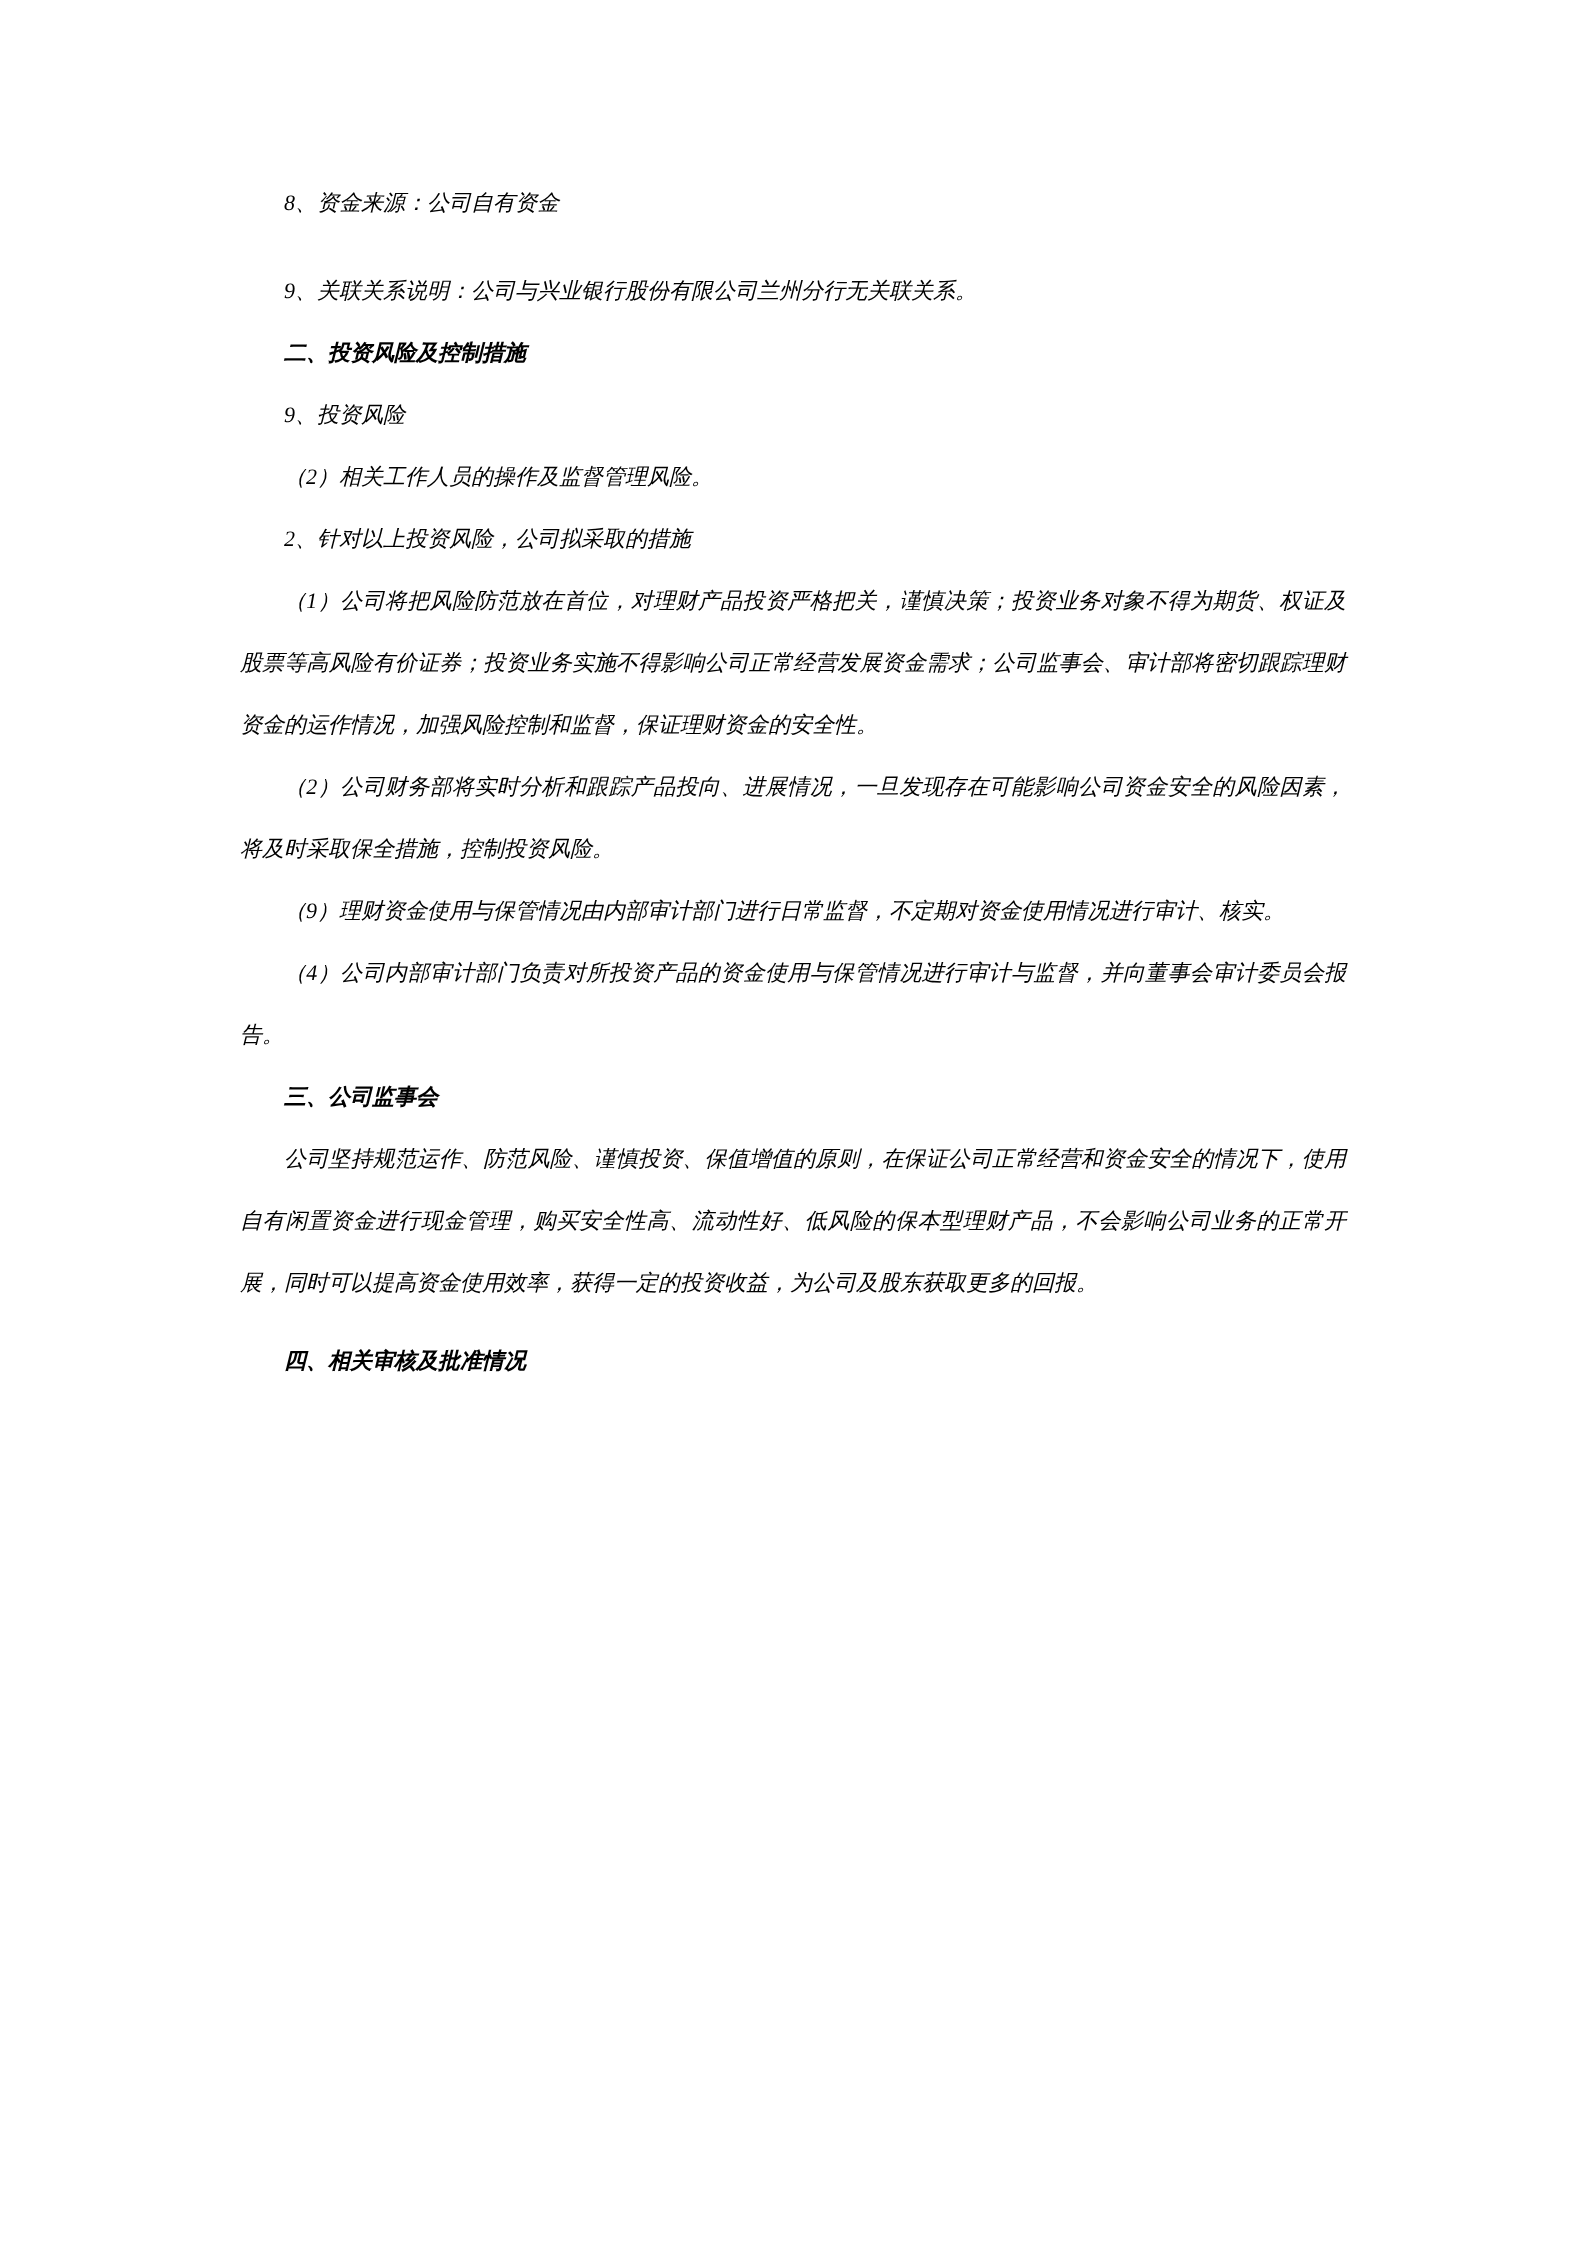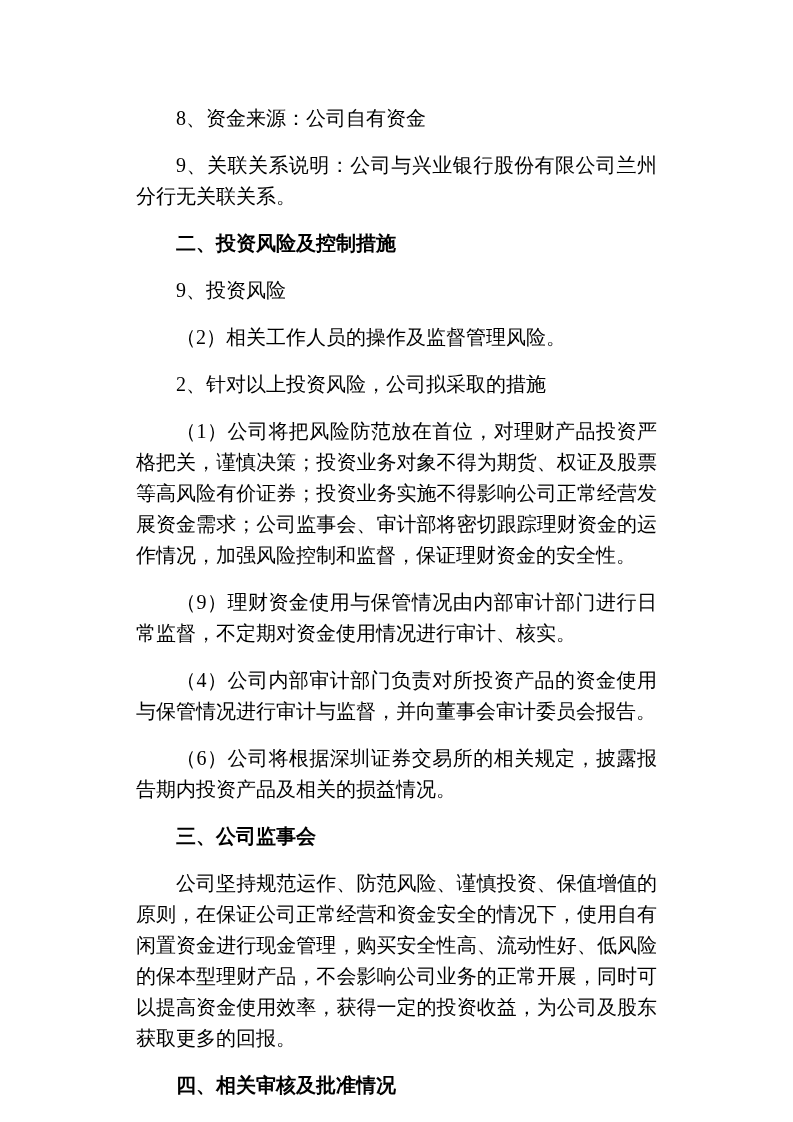--- a/index.html
+++ b/index.html
@@ -18,26 +18,27 @@
     box-sizing: border-box;
     width: 793px;
     height: 1122px;
     padding: 87px 120px 40px 120px;
     background: #ffffff;
   }
   .doc-body {
     width: 553px;
   }
   .para {
-    margin: 16px;
-    font-size: 20px;
+    margin: 0;
+    font-size: 11px;
     line-height: 31px;
     text-align: justify;
     text-indent: 2em;
     word-break: break-all;
+    font-style: italic;
   }
   
   .para:first-child {
     margin-bottom: 13px;
   }
   .para.heading {
     font-weight: bold;
     font-family: "Liberation Sans", "DejaVu Sans", sans-serif;
   }
   
@@ -50,20 +51,20 @@
 
 <div class="page">
   <div class="doc-body" id="doc-body">
       <p class="para">8、资金来源：公司自有资金</p>
       <p class="para">9、关联关系说明：公司与兴业银行股份有限公司兰州分行无关联关系。</p>
       <p class="para heading">二、投资风险及控制措施</p>
       <p class="para">9、投资风险</p>
       <p class="para">（2）相关工作人员的操作及监督管理风险。</p>
       <p class="para">2、针对以上投资风险，公司拟采取的措施</p>
       <p class="para">（1）公司将把风险防范放在首位，对理财产品投资严格把关，谨慎决策；投资业务对象不得为期货、权证及股票等高风险有价证券；投资业务实施不得影响公司正常经营发展资金需求；公司监事会、审计部将密切跟踪理财资金的运作情况，加强风险控制和监督，保证理财资金的安全性。</p>
+      <p class="para">（2）公司财务部将实时分析和跟踪产品投向、进展情况，一旦发现存在可能影响公司资金安全的风险因素，将及时采取保全措施，控制投资风险。</p>
       <p class="para">（9）理财资金使用与保管情况由内部审计部门进行日常监督，不定期对资金使用情况进行审计、核实。</p>
       <p class="para">（4）公司内部审计部门负责对所投资产品的资金使用与保管情况进行审计与监督，并向董事会审计委员会报告。</p>
-      <p class="para">（6）公司将根据深圳证券交易所的相关规定，披露报告期内投资产品及相关的损益情况。</p>
       <p class="para heading">三、公司监事会</p>
       <p class="para">公司坚持规范运作、防范风险、谨慎投资、保值增值的原则，在保证公司正常经营和资金安全的情况下，使用自有闲置资金进行现金管理，购买安全性高、流动性好、低风险的保本型理财产品，不会影响公司业务的正常开展，同时可以提高资金使用效率，获得一定的投资收益，为公司及股东获取更多的回报。</p>
       <p class="para heading">四、相关审核及批准情况</p>
     </div>
 </div>
 
 </body></html>

